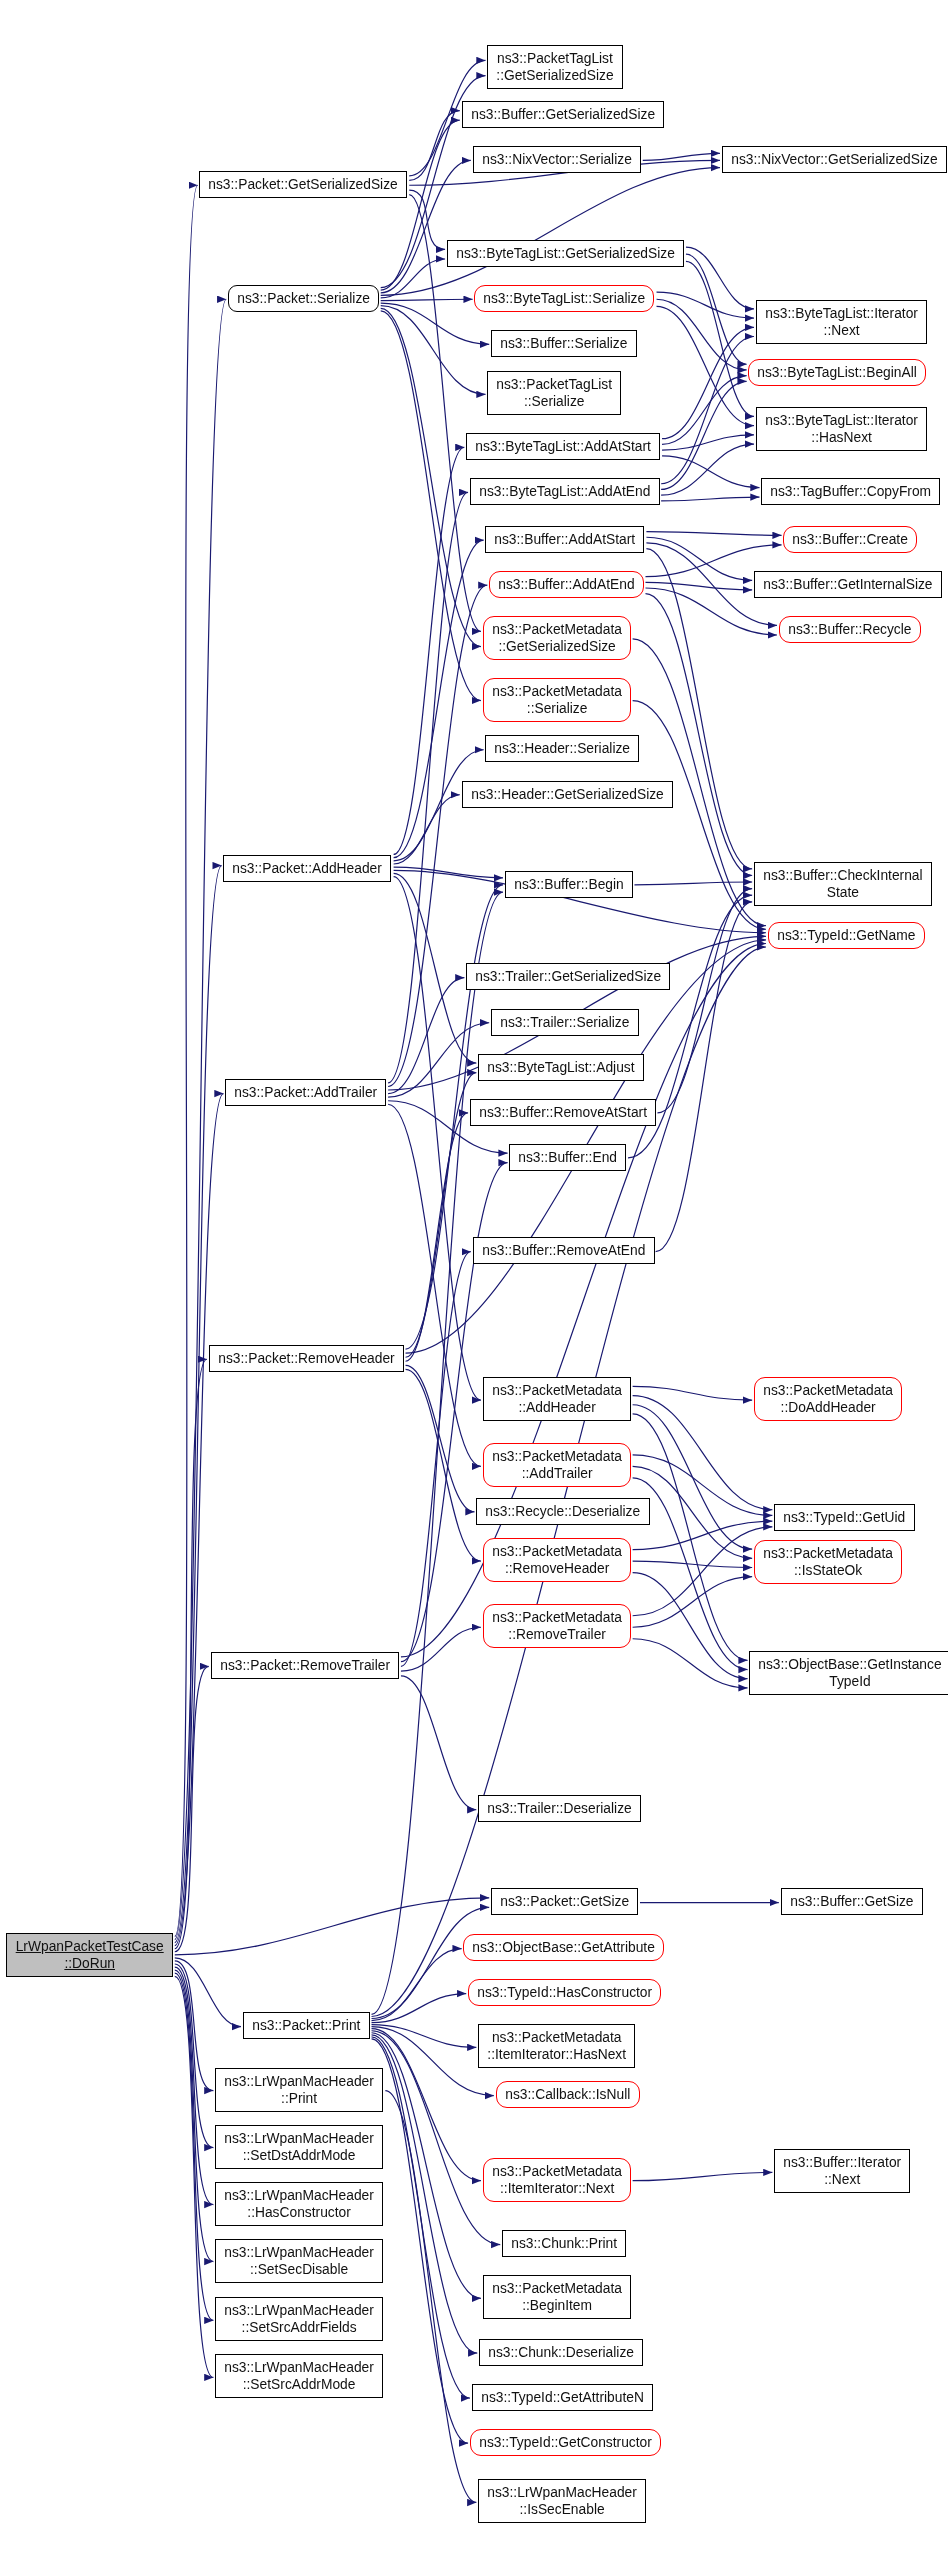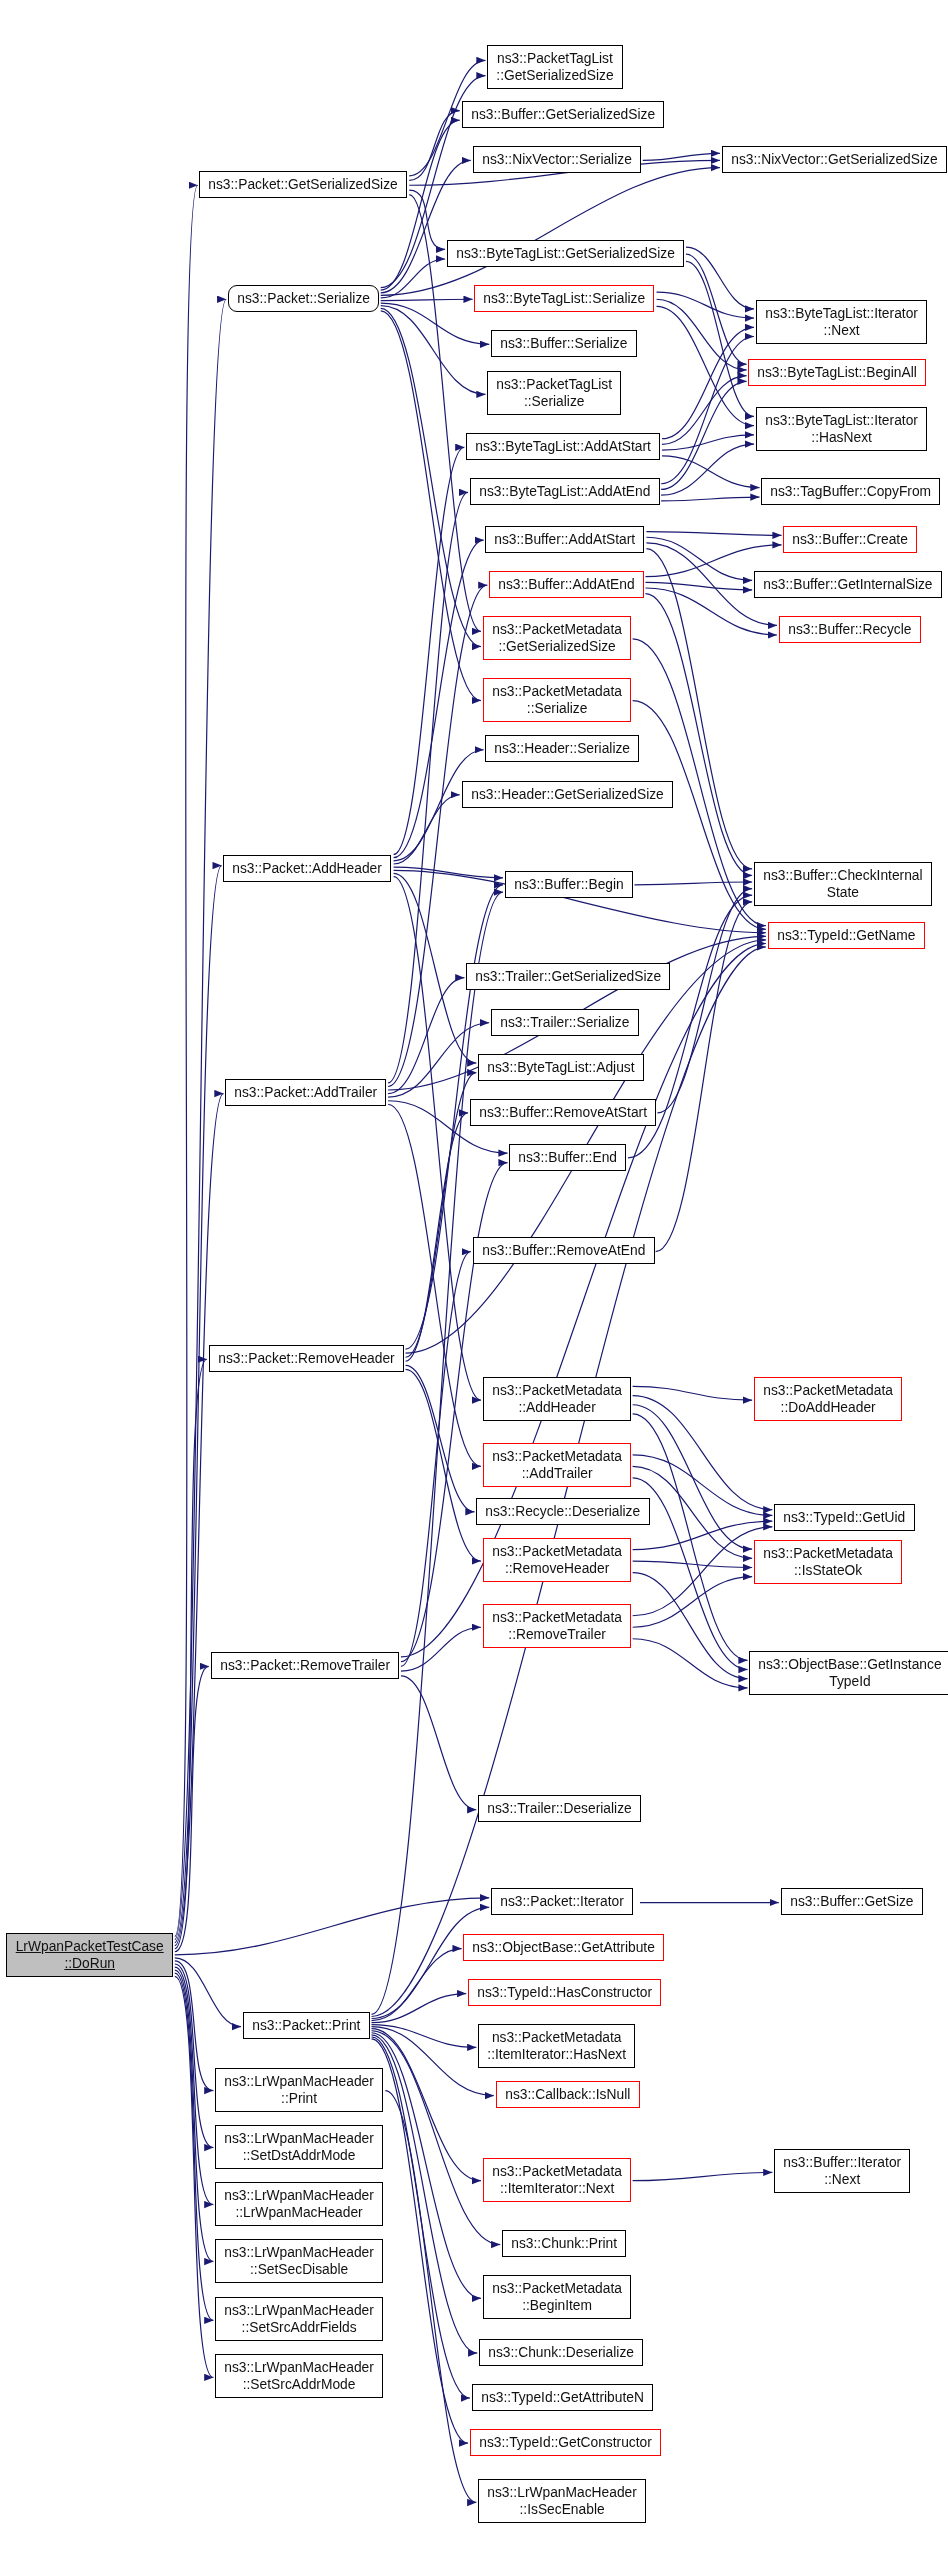--- a/index.html
+++ b/index.html
@@ -13,21 +13,21 @@
   .edges { position:absolute; left:0; top:0; z-index:0; }
   .edge { fill:none; stroke:var(--edge); stroke-width:1.3px; }
   #arrowTip { fill:var(--edge); }
   .node {
     position:absolute; z-index:1; background:#ffffff;
     border:1.8px solid var(--border); color:#111111;
     font-size:13.8px; line-height:17.5px; padding:3.7px 8.3px; text-align:center;
     cursor:pointer;
   }
   .node .line { white-space:nowrap; }
-  .node.highlight { border-color:var(--hl); }
+  .node.highlight { border-color:var(--hl);border-radius:11px; }
   .node.root { background:var(--rootfill); cursor:default;text-decoration:underline; }
 </style>
 </head>
 <body>
 
 <div class="graph">
   <svg class="edges" width="949" height="2576" viewBox="0 0 1032 2802" xmlns="http://www.w3.org/2000/svg">
     <defs>
       <marker id="arrowTipM" markerWidth="11" markerHeight="9" refX="10" refY="4" orient="auto" markerUnits="userSpaceOnUse">
         <path id="arrowTip" d="M0,0 L10,4 L0,8 Z"></path>
@@ -175,21 +175,21 @@
     <div class="node normal" style="left: 215px; top: 2068px;">
       <div class="line">ns3::LrWpanMacHeader</div>
       <div class="line">::Print</div>
     </div>
     <div class="node normal" style="left: 215px; top: 2125px;">
       <div class="line">ns3::LrWpanMacHeader</div>
       <div class="line">::SetDstAddrMode</div>
     </div>
     <div class="node normal" style="left: 215px; top: 2182px;">
       <div class="line">ns3::LrWpanMacHeader</div>
-      <div class="line">::LrWpanMacHeader</div>
+      <div class="line">::HasConstructor</div>
     </div>
     <div class="node normal" style="left: 215px; top: 2239px;">
       <div class="line">ns3::LrWpanMacHeader</div>
       <div class="line">::SetSecDisable</div>
     </div>
     <div class="node normal" style="left: 215px; top: 2297px;">
       <div class="line">ns3::LrWpanMacHeader</div>
       <div class="line">::SetSrcAddrFields</div>
     </div>
     <div class="node normal" style="left: 215px; top: 2354px;">
@@ -282,21 +282,21 @@
       <div class="line">::RemoveHeader</div>
     </div>
     <div class="node highlight" style="left: 483px; top: 1604px;">
       <div class="line">ns3::PacketMetadata</div>
       <div class="line">::RemoveTrailer</div>
     </div>
     <div class="node normal" style="left: 478px; top: 1795px;">
       <div class="line">ns3::Trailer::Deserialize</div>
     </div>
     <div class="node normal" style="left: 491px; top: 1888px;">
-      <div class="line">ns3::Packet::Iterator</div>
+      <div class="line">ns3::Packet::GetSize</div>
     </div>
     <div class="node highlight" style="left: 463px; top: 1934px;">
       <div class="line">ns3::ObjectBase::GetAttribute</div>
     </div>
     <div class="node highlight" style="left: 468px; top: 1979px;">
       <div class="line">ns3::TypeId::HasConstructor</div>
     </div>
     <div class="node normal" style="left: 478px; top: 2024px;">
       <div class="line">ns3::PacketMetadata</div>
       <div class="line">::ItemIterator::HasNext</div>

